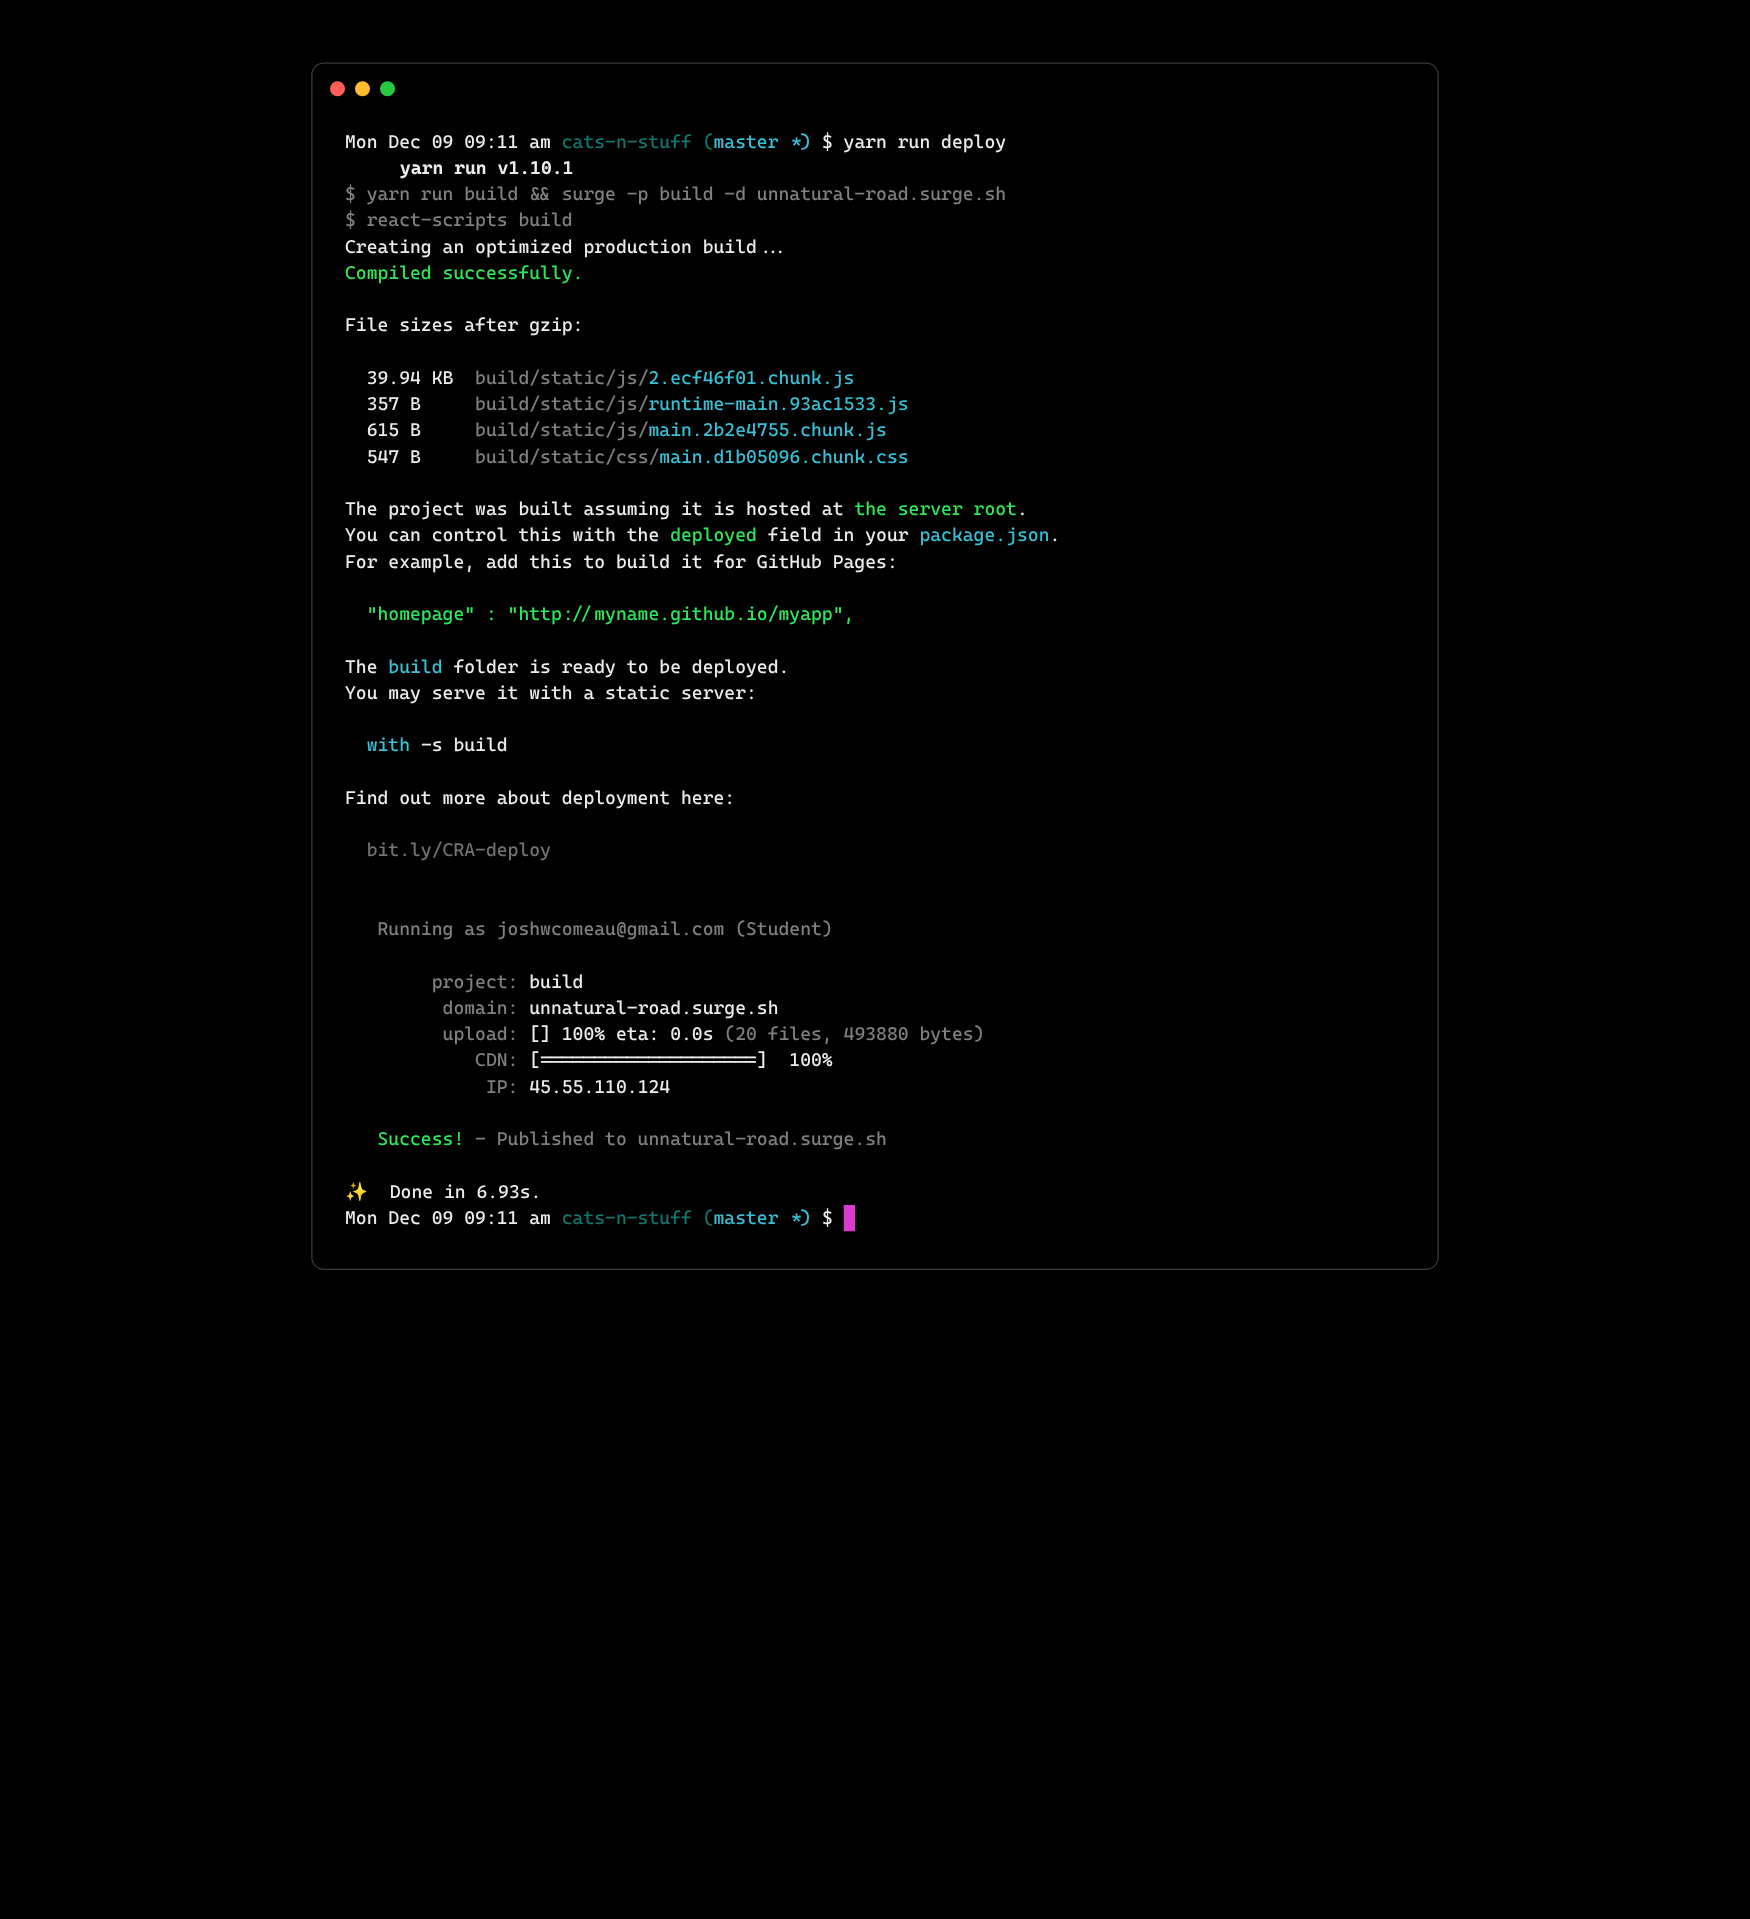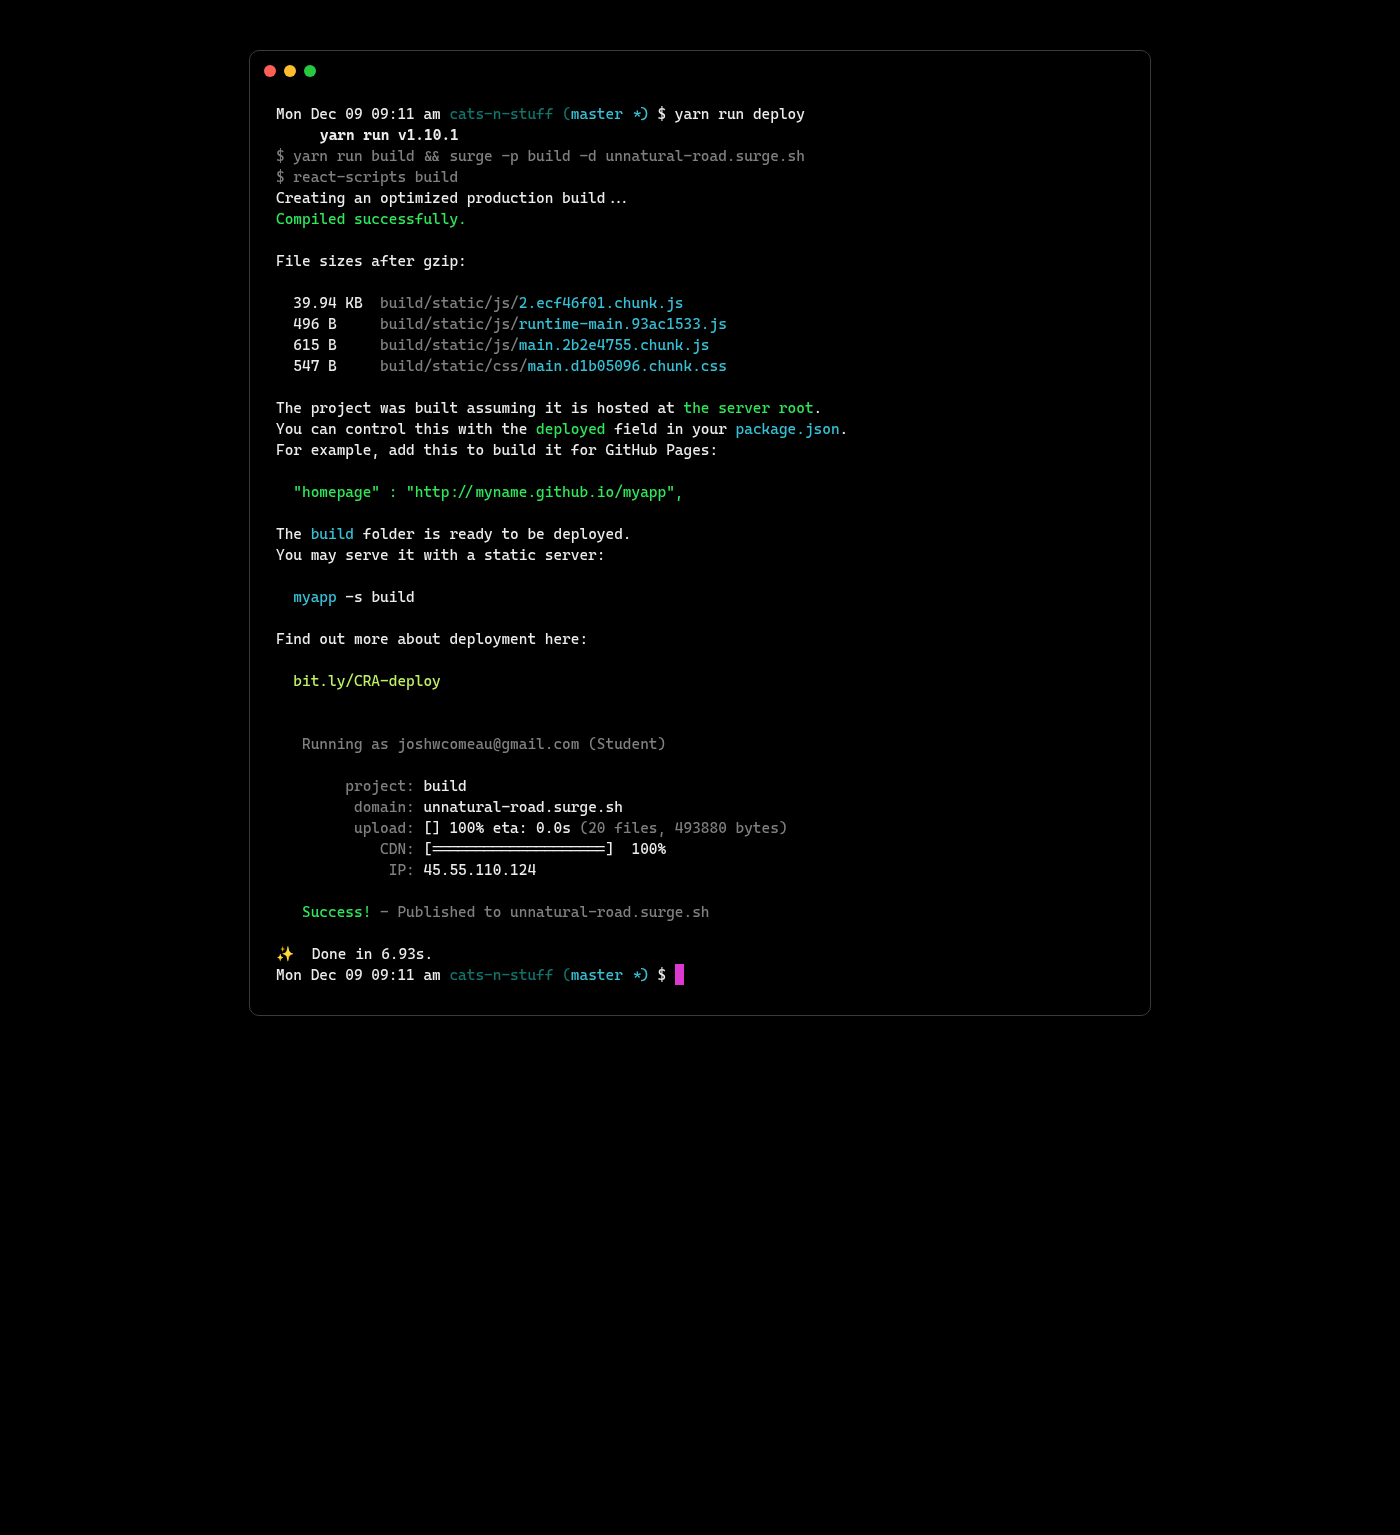--- a/index.html
+++ b/index.html
@@ -39,21 +39,21 @@
       white-space: pre;
       color: #ededed;
     }
     .white { color: #ededed; }
     .greenb { color: #0f766e; }
     .green { color: #2ee85a; }
     .bold { font-weight: 700; margin-left: 44px; }
     .dim { color: #808080; }
     .cyan { color: #37c0d6; }
     .cyanalt { color: #37c0d6; }
-    .yellow { color: #bef264; }
+    .yellow { color: #737373; }
     .magbg { background: #db39cf; display: inline-block; width: 9px; }
     .sparkle { color: #e8e04a; }
   </style>
 </head>
 <body>
 
 <div class="terminal-window">
   <div class="title-bar">
     <div class="dot dot-red"></div>
     <div class="dot dot-yellow"></div>
@@ -62,34 +62,34 @@
   <div class="terminal-body"><span class="white">Mon Dec 09 09:11 am</span> <span class="greenb">cats-n-stuff</span> <span class="greenb">(</span><span class="cyan">master *</span><span class="greenb">)</span><span class="white"> $ </span><span class="white">yarn run deploy</span>
 <span class="white bold">yarn run v1.10.1</span>
 <span class="dim">$ yarn run build &amp;&amp; surge -p build -d unnatural-road.surge.sh</span>
 <span class="dim">$ react-scripts build</span>
 <span class="white">Creating an optimized production build...</span>
 <span class="green">Compiled successfully.</span>
 
 <span class="white">File sizes after gzip:</span>
 
   <span class="white">39.94 KB</span>  <span class="dim">build/static/js/</span><span class="cyanalt">2.ecf46f01.chunk.js</span>
-  <span class="white">496 B</span>     <span class="dim">build/static/js/</span><span class="cyanalt">runtime-main.93ac1533.js</span>
+  <span class="white">357 B</span>     <span class="dim">build/static/js/</span><span class="cyanalt">runtime-main.93ac1533.js</span>
   <span class="white">615 B</span>     <span class="dim">build/static/js/</span><span class="cyanalt">main.2b2e4755.chunk.js</span>
   <span class="white">547 B</span>     <span class="dim">build/static/css/</span><span class="cyanalt">main.d1b05096.chunk.css</span>
 
 <span class="white">The project was built assuming it is hosted at </span><span class="green">the server root</span><span class="white">.</span>
 <span class="white">You can control this with the </span><span class="green">deployed</span><span class="white"> field in your </span><span class="cyan">package.json</span><span class="white">.</span>
 <span class="white">For example, add this to build it for GitHub Pages:</span>
 
 <span class="green">  "homepage" : "http://myname.github.io/myapp",</span>
 
 <span class="white">The </span><span class="cyan">build</span><span class="white"> folder is ready to be deployed.</span>
 <span class="white">You may serve it with a static server:</span>
 
-  <span class="cyan">myapp</span><span class="white"> -s build</span>
+  <span class="cyan">with</span><span class="white"> -s build</span>
 
 <span class="white">Find out more about deployment here:</span>
 
 <span class="yellow">  bit.ly/CRA-deploy</span>
 
 
 <span class="dim">   Running as joshwcomeau@gmail.com (Student)</span>
 
 <span class="dim">        project:</span><span class="white"> build</span>
 <span class="dim">         domain:</span><span class="white"> unnatural-road.surge.sh</span>

